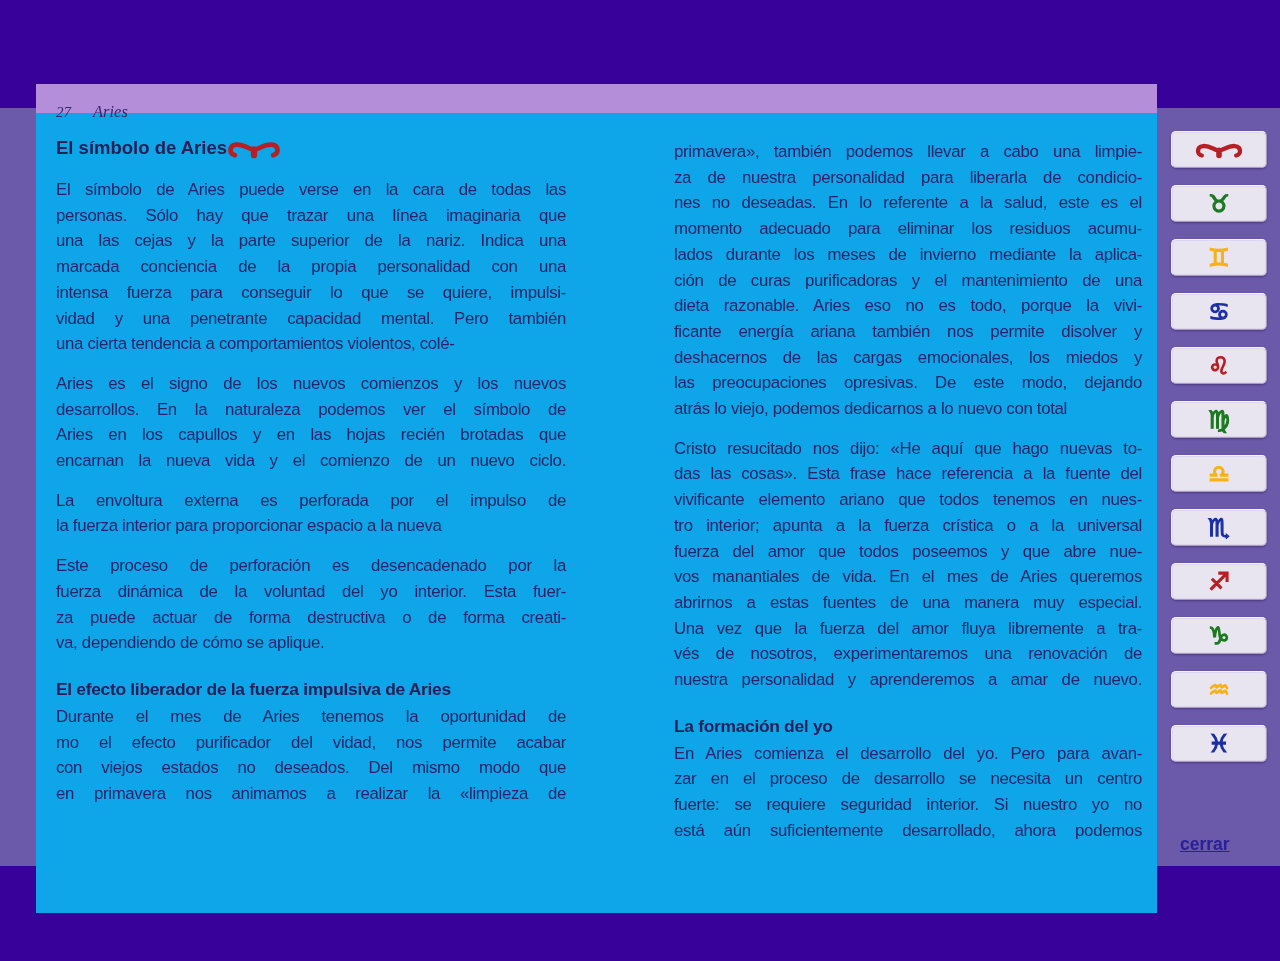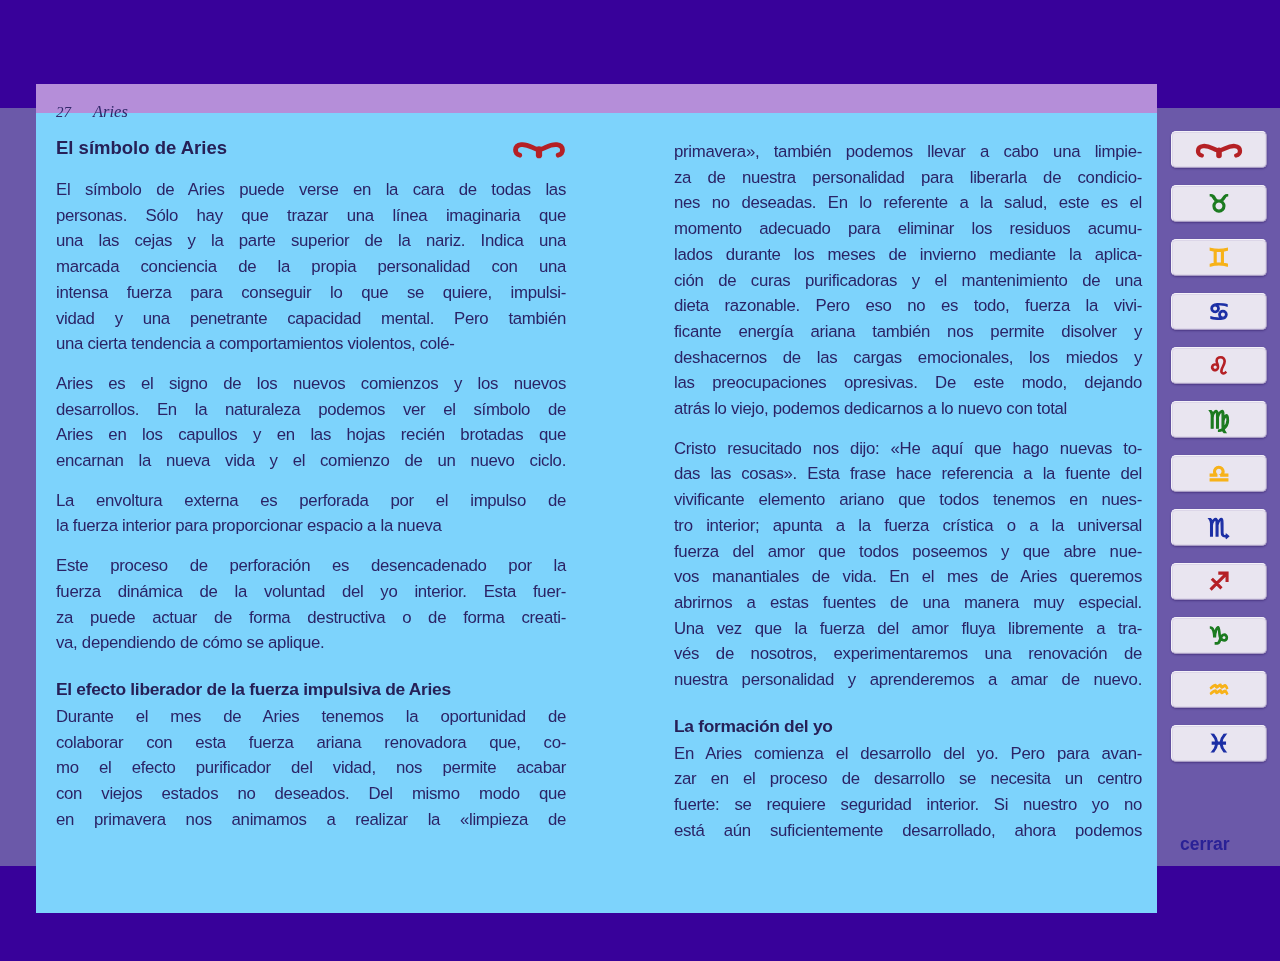--- a/index.html
+++ b/index.html
@@ -1,43 +1,43 @@
 <!DOCTYPE html>
 <html lang="es"><head>
 <meta charset="utf-8">
 <style>
   html,body{margin:0;padding:0;}
   body{width:1280px;height:961px;position:relative;overflow:hidden;
        background:#38019a;font-family:"Liberation Sans",sans-serif;}
   .band{position:absolute;left:0;top:108px;width:1280px;height:758px;background:#6b59a9;}
-  .page{position:absolute;left:36px;top:84px;width:1121px;height:829px;background:#7dd3fc;}
+  .page{position:absolute;left:36px;top:84px;width:1121px;height:829px;background:#0ea5e9;}
   .pagebar{height:29px;background:#b58ed9;display:flex;align-items:baseline;gap:22px;
            padding-left:20px;font-family:"Liberation Serif",serif;font-style:italic;color:#33296b;}
   .pg-num{font-size:15px;padding-top:5px;}
   .pg-title{font-size:16.5px;padding-top:18px;}
   .content{display:flex;padding:22px 0 0 20px;gap:66px;}
   .col{width:510px;}
-  .title-row{display:flex;align-items:center;margin:0 0 16px 0;height:26px;justify-content:space-between;}
+  .title-row{display:flex;align-items:center;margin:0 0 16px 0;height:26px;}
   .section-title{font-size:18.5px;font-weight:bold;color:#262057;margin:0;line-height:24px;}
   .sym{color:#b52025;display:inline-flex;}
   .para{margin:0 0 14px 0;}
   .tline{font-size:16.8px;line-height:25.7px;letter-spacing:-0.3px;color:#2b2366;
          text-align:justify;text-align-last:justify;}
   .para.endleft .tline:last-child{text-align-last:left;}
   .subhead{font-size:17.4px;font-weight:bold;color:#262057;margin:21px 0 2px 0;line-height:25px;letter-spacing:-0.3px;}
   .rail{position:absolute;left:1171px;top:131px;width:96px;display:flex;flex-direction:column;gap:17px;}
   .zbtn{height:37px;box-sizing:border-box;border-radius:5px;background:#e9e5f0;
         border:1px solid #a99dc4;border-top-color:#f5f2f9;border-left-color:#f5f2f9;
         box-shadow:0 1px 2px rgba(30,10,80,.4), inset 0 0 0 1px #dcd6e8;
         display:flex;align-items:center;justify-content:center;padding:0;cursor:pointer;}
   .zglyph{font-family:"DejaVu Sans",sans-serif;font-size:24px;font-weight:bold;line-height:1;
           -webkit-text-stroke:1.3px currentColor;}
   .zbtn svg{width:48px;height:21px;}
   .cerrar{position:absolute;left:1180px;top:834px;font-size:17.5px;font-weight:bold;
-          color:#2a2196;cursor:pointer;font-family:"Liberation Sans",sans-serif;}
+          color:#2a2196;cursor:pointer;font-family:"Liberation Sans",sans-serif;text-decoration:underline;}
 </style>
 </head>
 <body>
 
 <div class="band"></div>
 
 <div class="page">
   <div class="pagebar">
     <span class="pg-num">27</span>
     <span class="pg-title">Aries</span>
@@ -75,37 +75,36 @@
           </div>
           <div class="para endleft">
             <div class="tline">Este proceso de perforación es desencadenado por la</div>
             <div class="tline">fuerza dinámica de la voluntad del yo interior. Esta fuer-</div>
             <div class="tline">za puede actuar de forma destructiva o de forma creati-</div>
             <div class="tline">va, dependiendo de cómo se aplique.</div>
           </div>
           <div class="subhead">El efecto liberador de la fuerza impulsiva de Aries</div>
           <div class="para">
             <div class="tline">Durante el mes de Aries tenemos la oportunidad de</div>
-            <div class="tline">colaborar con esta fuerza ariana renovadora que, co-</div>
             <div class="tline">mo el efecto purificador del vidad, nos permite acabar</div>
             <div class="tline">con viejos estados no deseados. Del mismo modo que</div>
             <div class="tline">en primavera nos animamos a realizar la «limpieza de</div>
           </div>
         </div>
     </div>
     <div class="col">
       <div id="right-blocks" style="padding-top:4px;margin-left:42px;">
           <div class="para endleft">
             <div class="tline">primavera», también podemos llevar a cabo una limpie-</div>
             <div class="tline">za de nuestra personalidad para liberarla de condicio-</div>
             <div class="tline">nes no deseadas. En lo referente a la salud, este es el</div>
             <div class="tline">momento adecuado para eliminar los residuos acumu-</div>
             <div class="tline">lados durante los meses de invierno mediante la aplica-</div>
             <div class="tline">ción de curas purificadoras y el mantenimiento de una</div>
-            <div class="tline">dieta razonable. Pero eso no es todo, fuerza la vivi-</div>
+            <div class="tline">dieta razonable. Aries eso no es todo, porque la vivi-</div>
             <div class="tline">ficante energía ariana también nos permite disolver y</div>
             <div class="tline">deshacernos de las cargas emocionales, los miedos y</div>
             <div class="tline">las preocupaciones opresivas. De este modo, dejando</div>
             <div class="tline">atrás lo viejo, podemos dedicarnos a lo nuevo con total</div>
           </div>
           <div class="para">
             <div class="tline">Cristo resucitado nos dijo: «He aquí que hago nuevas to-</div>
             <div class="tline">das las cosas». Esta frase hace referencia a la fuente del</div>
             <div class="tline">vivificante elemento ariano que todos tenemos en nues-</div>
             <div class="tline">tro interior; apunta a la fuerza crística o a la universal</div>

